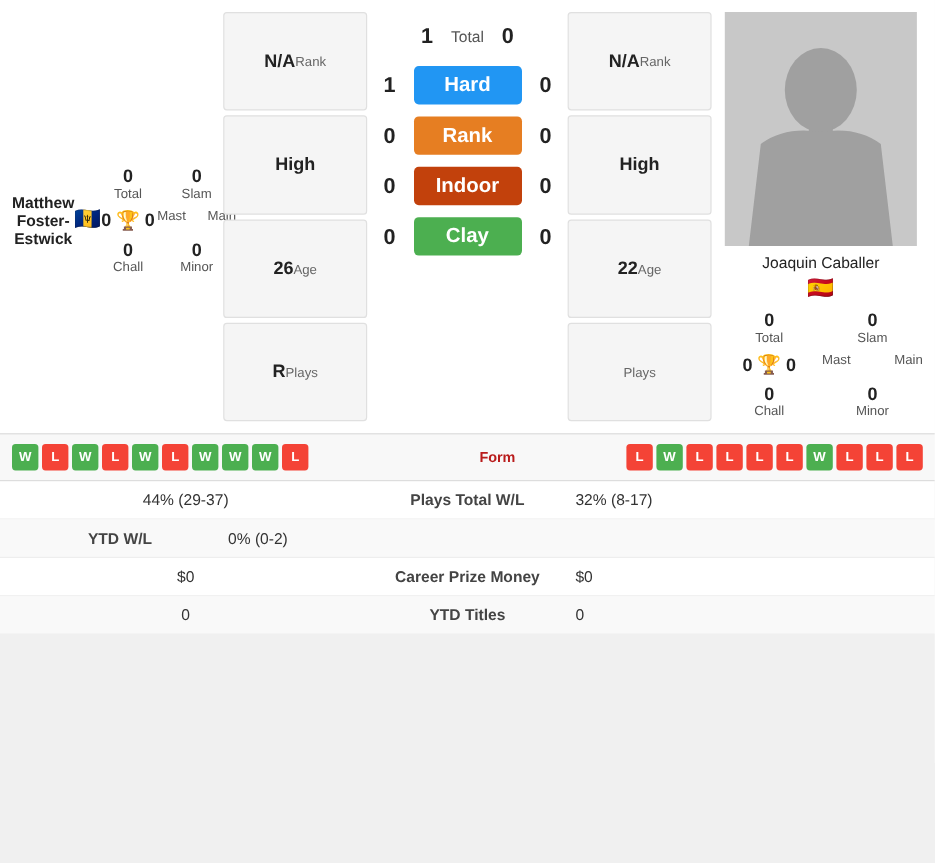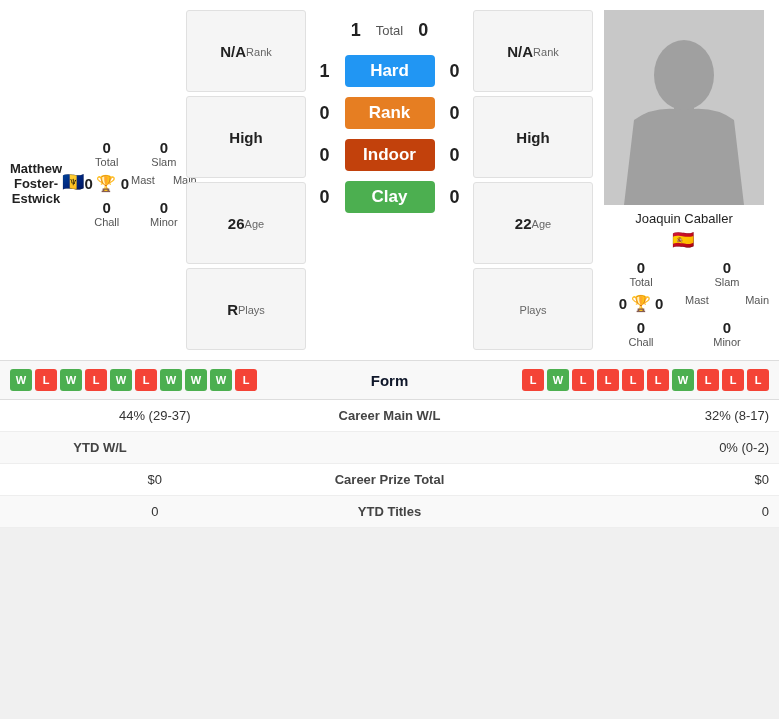--- a/index.html
+++ b/index.html
@@ -197,25 +197,25 @@
       gap: 6px;
     }
 
     .form-badges-left {
       display: flex;
       gap: 3px;
       flex: 1;
     }
 
     .form-label {
-      color: #0f172a;
-      font-size: 15px;
+      color: #b91c1c;
+      font-size: 12px;
       font-weight: bold;
       width: 80px;
-      text-align: center;
+      text-align: right;
     }
 
     .form-badges-right {
       display: flex;
       gap: 3px;
       flex: 1;
       justify-content: flex-end;
     }
 
     .badge {
@@ -260,21 +260,21 @@
     .stats-center-label {
       width: 180px;
       text-align: center;
       font-size: 13px;
       font-weight: bold;
       color: #444;
     }
 
     .stats-right-val {
       flex: 1;
-      text-align: right;
+      text-align: left;
       font-size: 13px;
       color: #333;
     }
 
     .player-name-right {
       font-size: 13px;
       font-weight: normal;
       text-align: center;
       margin-top: 6px;
       color: #222;
@@ -518,30 +518,30 @@
         <div class="badge badge-w">W</div>
         <div class="badge badge-l">L</div>
         <div class="badge badge-l">L</div>
         <div class="badge badge-l">L</div>
       </div>
   </div>
 
   <div class="stats-table" id="stats-table">
       <div class="stats-row">
     <div class="stats-left-val">44% (29-37)</div>
-    <div class="stats-center-label">Career Main W/L</div>
+    <div class="stats-center-label">Plays Total W/L</div>
     <div class="stats-right-val">32% (8-17)</div>
   </div>
       <div class="stats-row">
     <div class="stats-center-label">YTD W/L</div>
     <div class="stats-right-val">0% (0-2)</div>
   </div>
       <div class="stats-row">
     <div class="stats-left-val">$0</div>
-    <div class="stats-center-label">Career Prize Total</div>
+    <div class="stats-center-label">Career Prize Money</div>
     <div class="stats-right-val">$0</div>
   </div>
       <div class="stats-row">
     <div class="stats-left-val">0</div>
     <div class="stats-center-label">YTD Titles</div>
     <div class="stats-right-val">0</div>
   </div>
     </div>
 
 </div>

